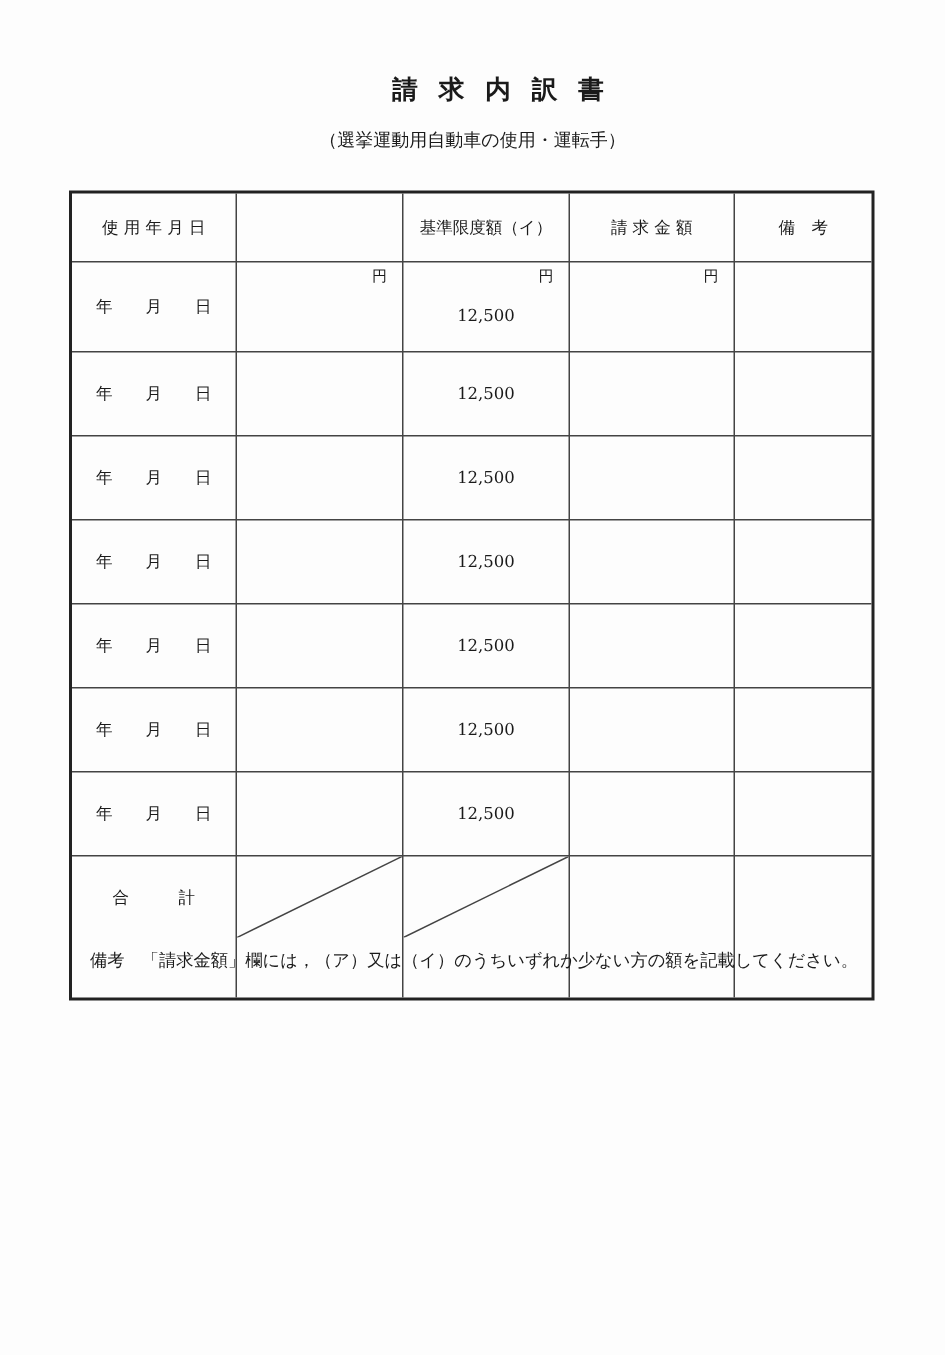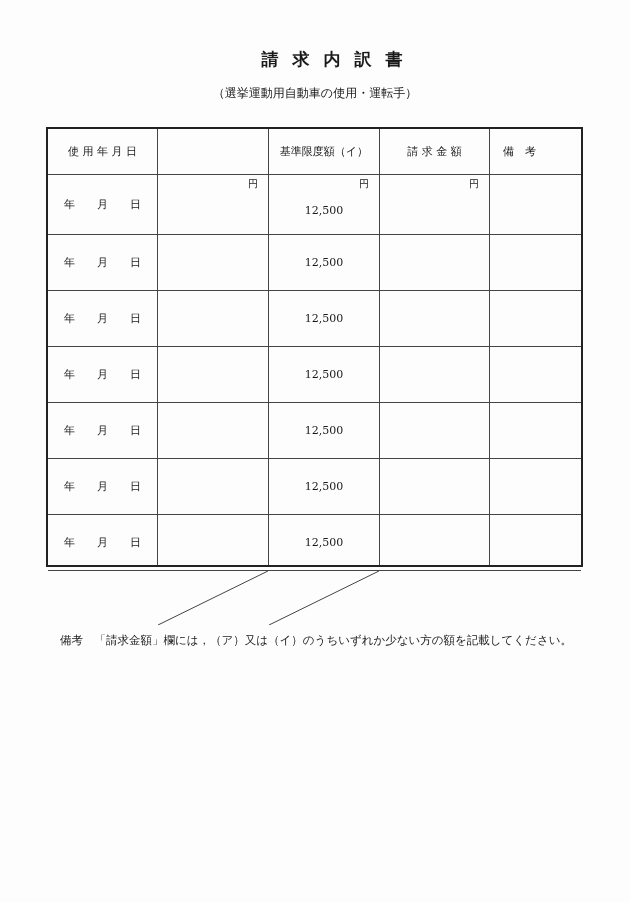--- a/index.html
+++ b/index.html
@@ -1,21 +1,21 @@
 <!DOCTYPE html>
 <html><head>
 <meta charset="utf-8">
 <style>
   html,body{margin:0;padding:0;background:#fdfdfd;}
   body{width:630px;height:903px;position:relative;overflow:hidden;
        font-family:"DejaVu Serif","Liberation Serif",serif;color:#1a1a1a;}
   .title{position:absolute;top:48px;left:0;width:630px;text-align:center;
          font-size:17px;font-weight:bold;letter-spacing:14px;padding-left:0;box-sizing:border-box;margin-left:24px;}
   .subtitle{position:absolute;top:85px;left:0;width:630px;text-align:center;font-size:12px;}
-  .tbl{position:absolute;left:46px;top:127px;width:537px;height:440px;
+  .tbl{position:absolute;left:46px;top:127px;width:537px;height:540px;
        border:2px solid #222;box-sizing:border-box;}
   .vline{position:absolute;top:0;bottom:0;width:1px;background:#444;}
   .hline{position:absolute;left:0;right:0;height:1px;background:#444;}
   .cell{position:absolute;display:flex;align-items:center;justify-content:center;font-size:11px;}
   .yen{position:absolute;font-size:10px;}
   .remark{position:absolute;top:633px;left:60px;font-size:11.5px;white-space:nowrap;text-align:center;}
   svg.diag{position:absolute;}
 </style>
 </head>
 <body>
@@ -35,21 +35,21 @@
   <div class="hline" style="top:161px"></div>
   <div class="hline" style="top:217px"></div>
   <div class="hline" style="top:273px"></div>
   <div class="hline" style="top:329px"></div>
   <div class="hline" style="top:385px"></div>
   <div class="hline" style="top:441px"></div>
 
   <div class="cell" style="left:0;top:0;width:109px;height:45px">使 用 年 月 日</div>
   <div class="cell" style="left:332px;top:0;width:109px;height:45px">請 求 金 額</div>
   <div class="cell" style="left:221px;top:0;width:110px;height:45px">基準限度額（イ）</div>
-  <div class="cell" style="left:426px;top:0;width:91px;height:45px">備　考</div>
+  <div class="cell" style="left:442px;top:0;width:91px;height:45px">備　考</div>
 
   <span class="yen" style="left:200px;top:48px">円</span>
   <span class="yen" style="left:311px;top:48px">円</span>
   <span class="yen" style="left:421px;top:48px">円</span>
 
   <div class="cell" style="left:0;top:46px;width:109px;height:59px">年　　月　　日</div>
   <div class="cell" style="left:221px;top:52px;width:110px;height:59px">12,500</div>
 
   <div class="cell" style="left:0;top:106px;width:109px;height:55px">年　　月　　日</div>
   <div class="cell" style="left:221px;top:106px;width:110px;height:55px">12,500</div>
@@ -62,20 +62,21 @@
 
   <div class="cell" style="left:0;top:274px;width:109px;height:55px">年　　月　　日</div>
   <div class="cell" style="left:221px;top:274px;width:110px;height:55px">12,500</div>
 
   <div class="cell" style="left:0;top:330px;width:109px;height:55px">年　　月　　日</div>
   <div class="cell" style="left:221px;top:330px;width:110px;height:55px">12,500</div>
 
   <div class="cell" style="left:0;top:386px;width:109px;height:55px">年　　月　　日</div>
   <div class="cell" style="left:221px;top:386px;width:110px;height:55px">12,500</div>
 
+  <div class="cell" style="left:0;top:442px;width:109px;height:54px">合　　　計</div>
   <svg class="diag" style="left:110px;top:442px" width="110" height="54">
     <line x1="0" y1="54" x2="110" y2="0" stroke="#444" stroke-width="1"></line>
   </svg>
   <svg class="diag" style="left:221px;top:442px" width="110" height="54">
     <line x1="0" y1="54" x2="110" y2="0" stroke="#444" stroke-width="1"></line>
   </svg>
 </div>
 
 <div class="remark">備考　「請求金額」欄には，（ア）又は（イ）のうちいずれか少ない方の額を記載してください。</div>
 

